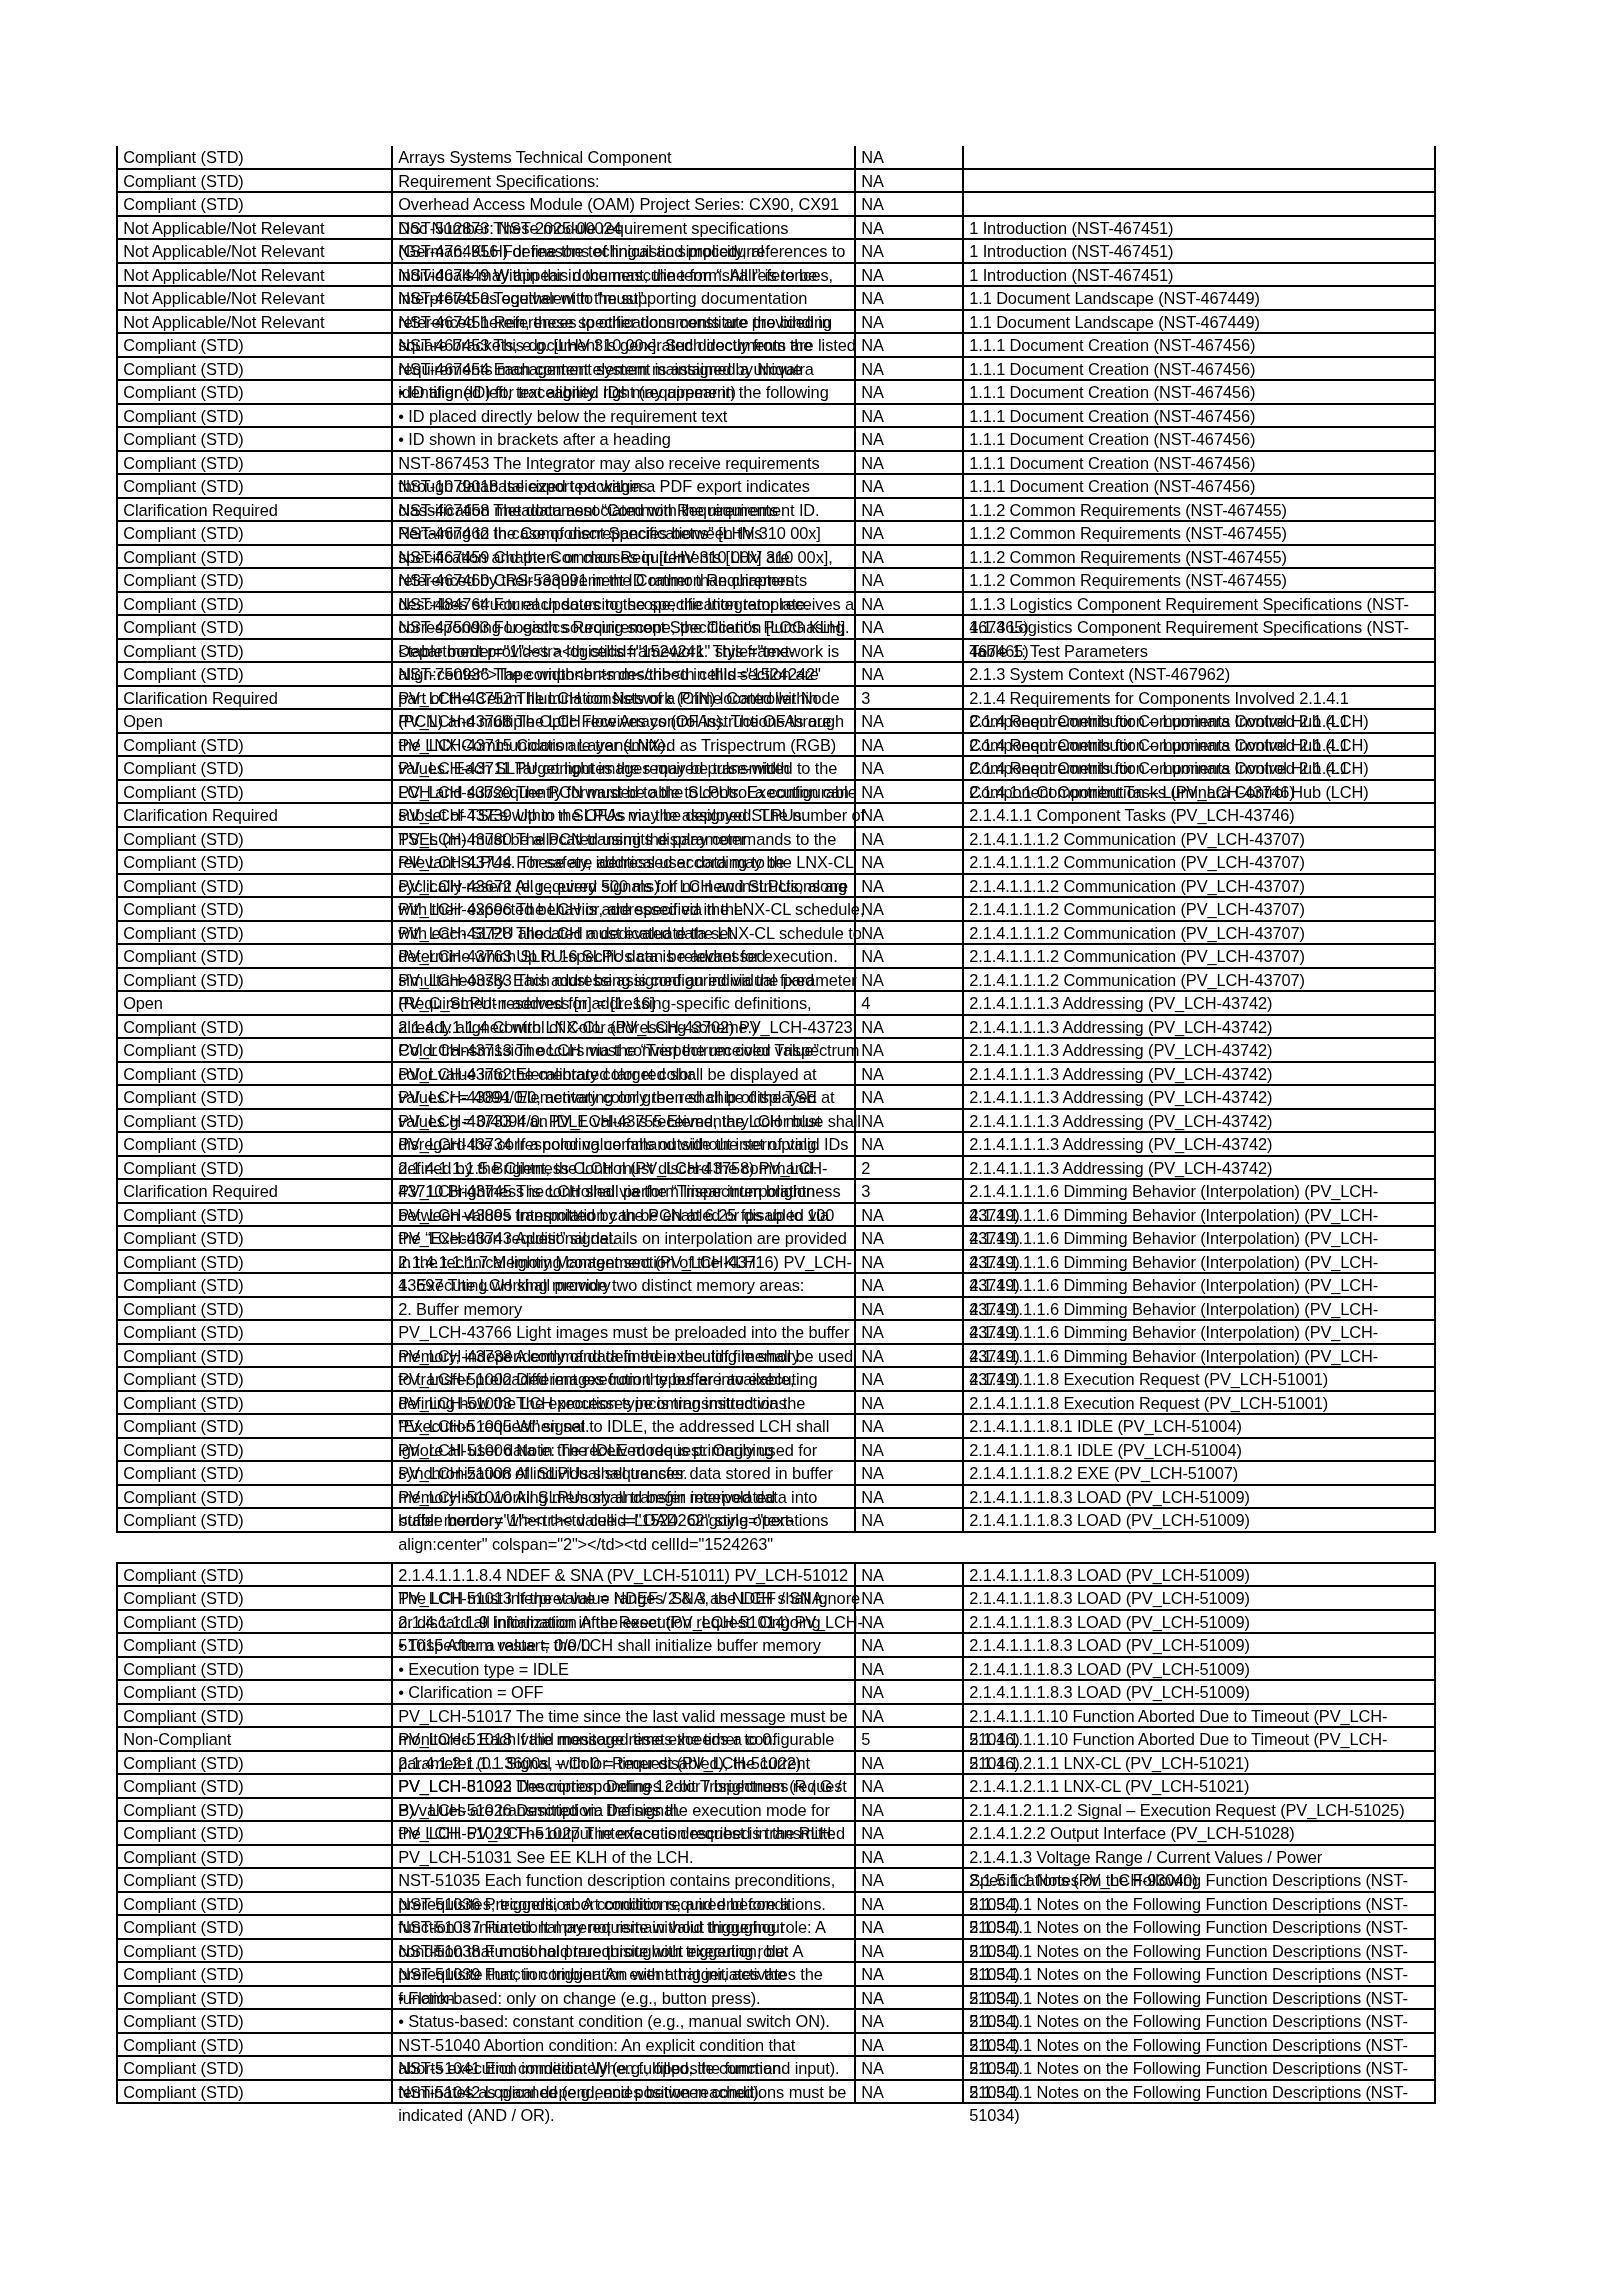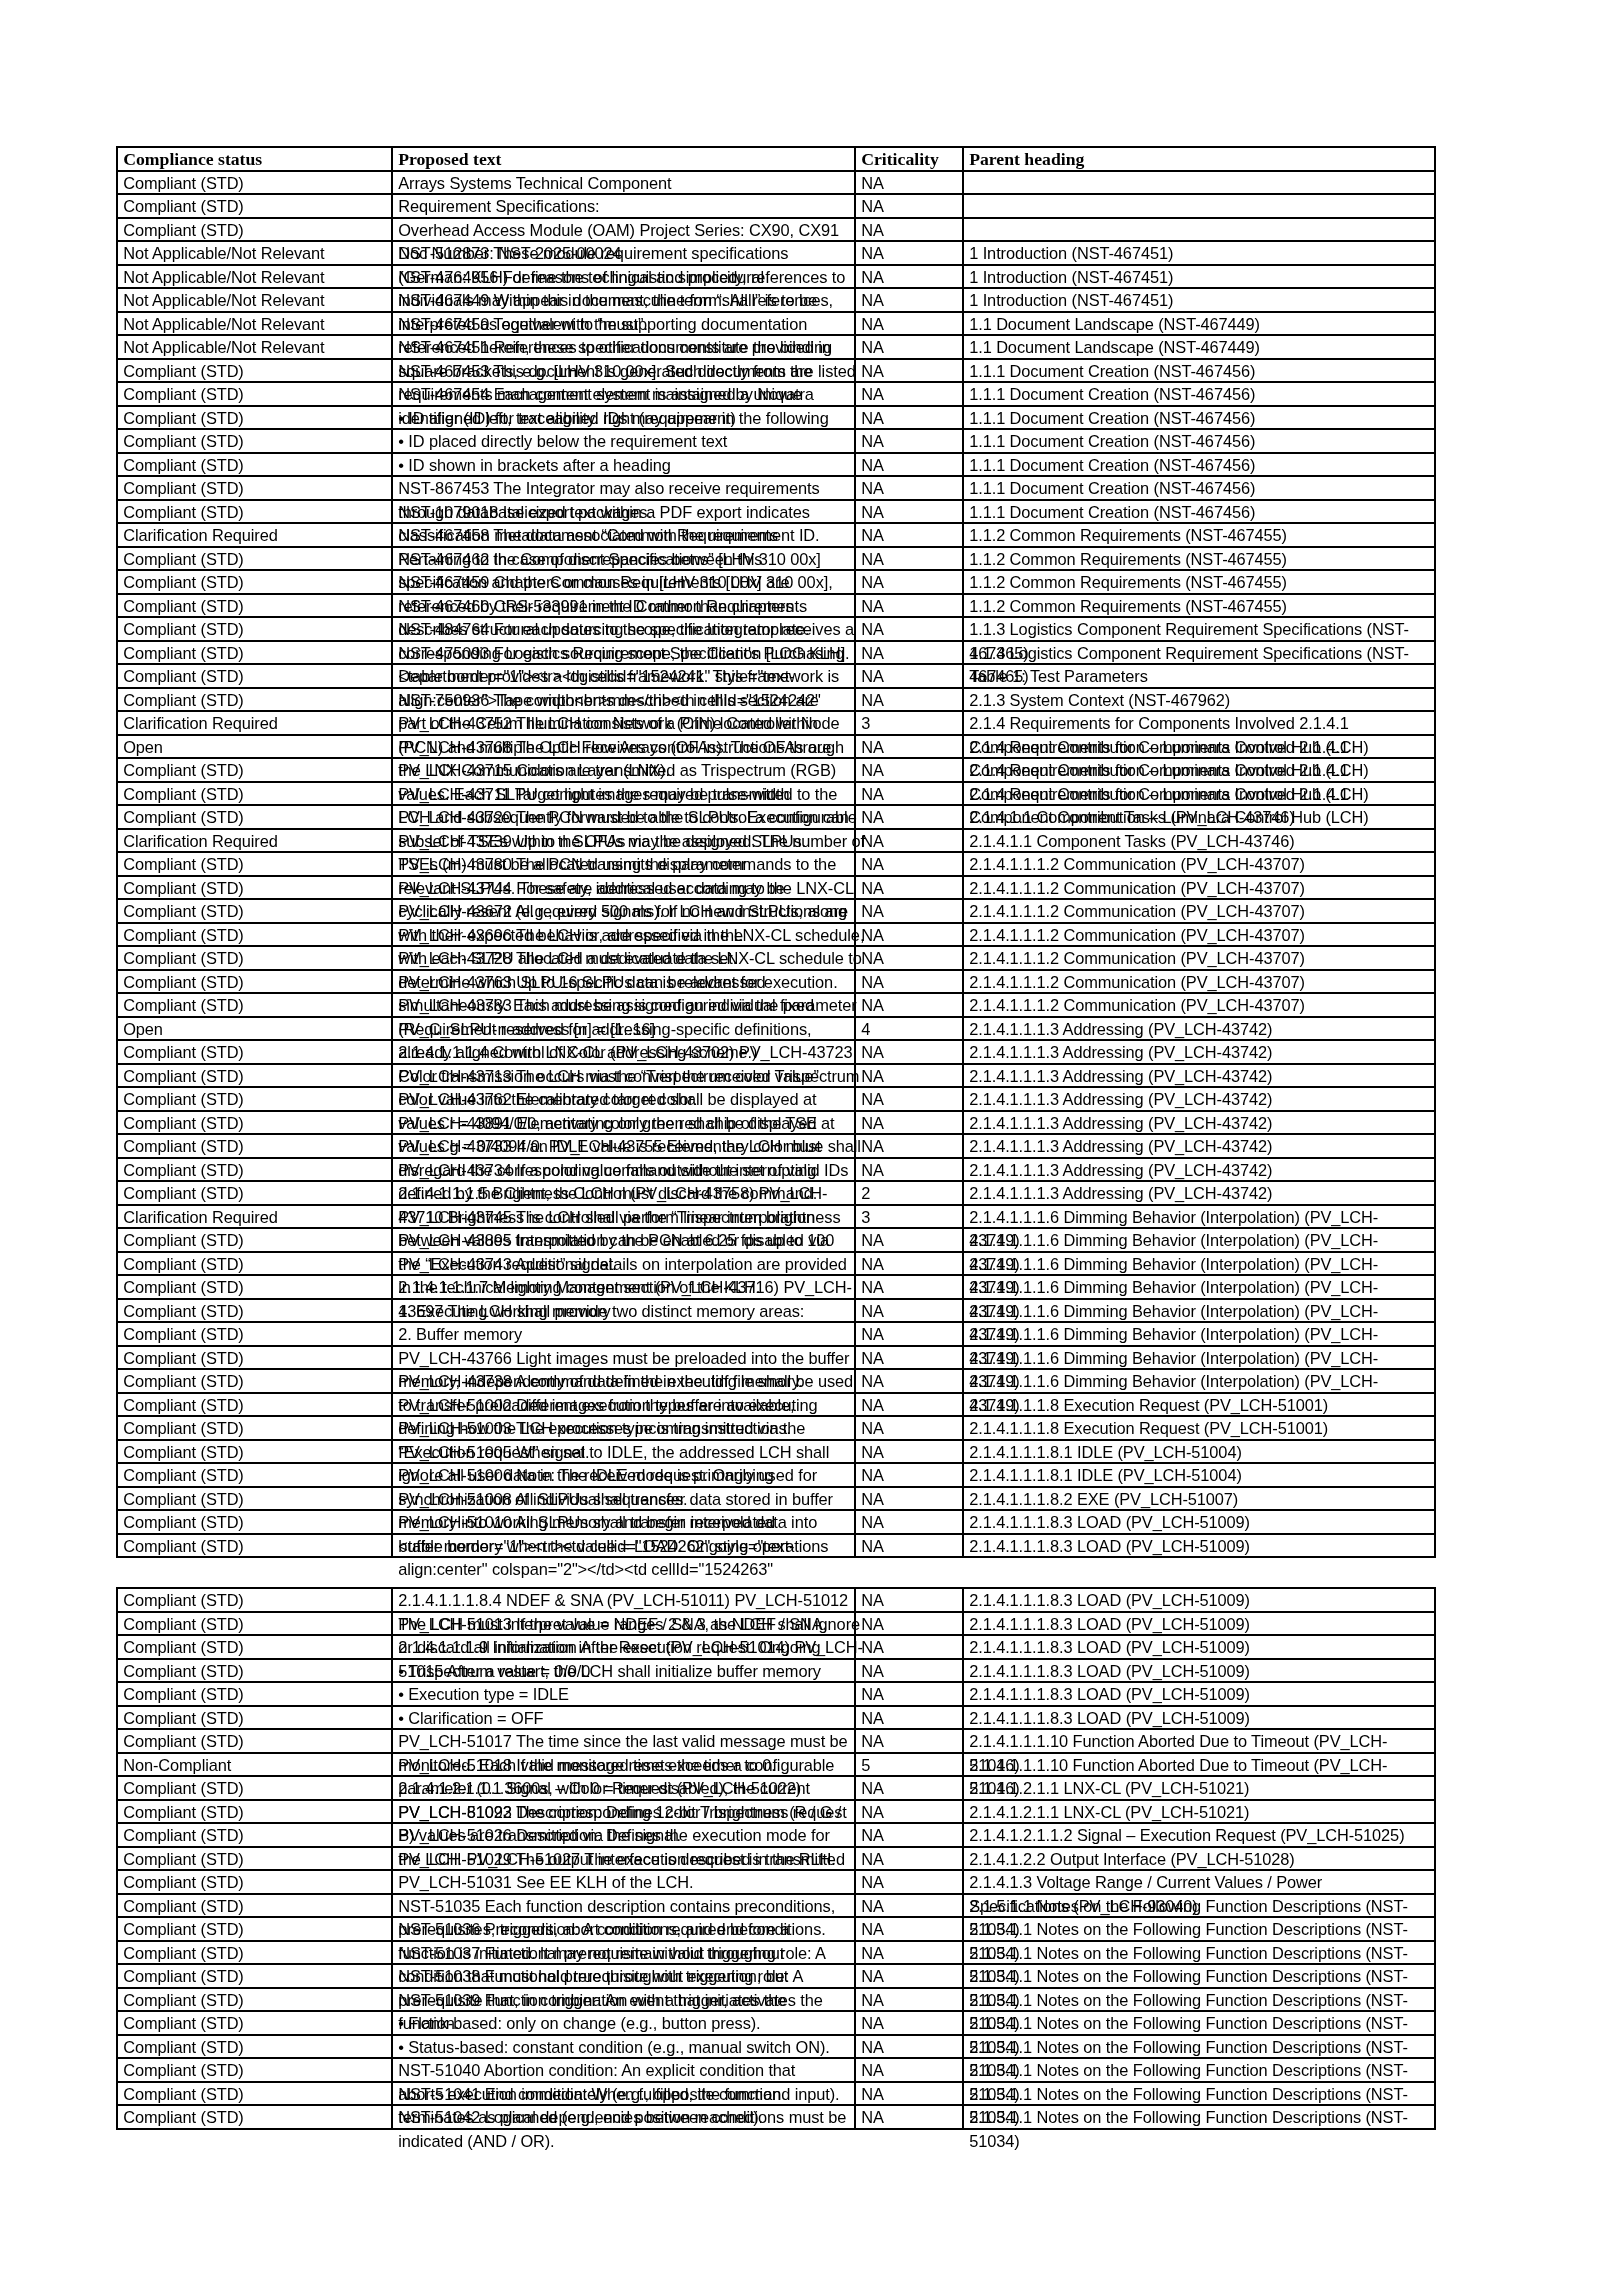--- a/index.html
+++ b/index.html
@@ -19,26 +19,20 @@
   .row.blank .c1,.row.blank .c2,.row.blank .c3,.row.blank .c4{border:none;}
   .hdr .cell{font-family:"Liberation Serif",serif;font-weight:bold;font-size:17.7px;letter-spacing:0;}
   
   .row,.cell{overflow:visible;}
 </style>
 </head>
 <body>
 
 <div id="page">
   <div id="tbl">
-    <div class="row hdr">
-      <div class="cell c1">Compliance status</div>
-      <div class="cell c2">Proposed text</div>
-      <div class="cell c3">Criticality</div>
-      <div class="cell c4">Parent heading</div>
-    </div>
     <div id="rows-container">
   <div class="row">
     <div class="cell c1">Compliant (STD)</div>
     <div class="cell c2">Arrays Systems Technical Component</div>
     <div class="cell c3">NA</div>
     <div class="cell c4"></div>
   </div>
 
   <div class="row">
     <div class="cell c1">Compliant (STD)</div>

